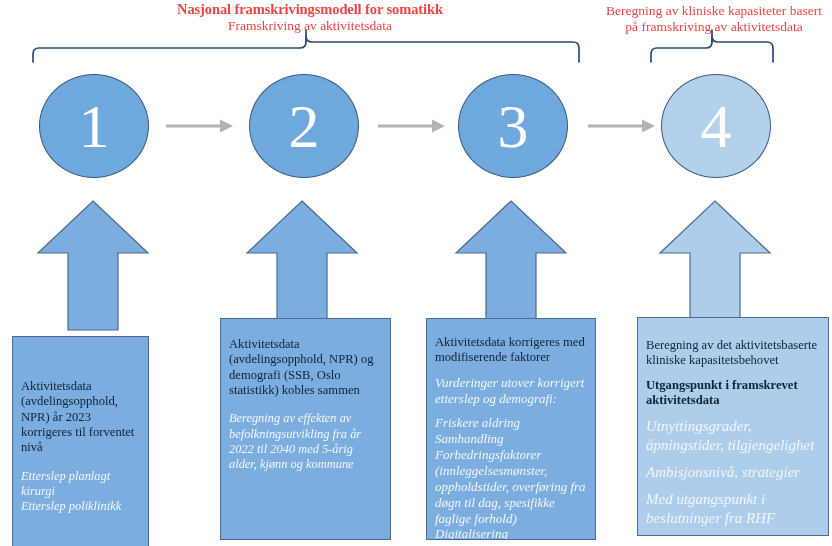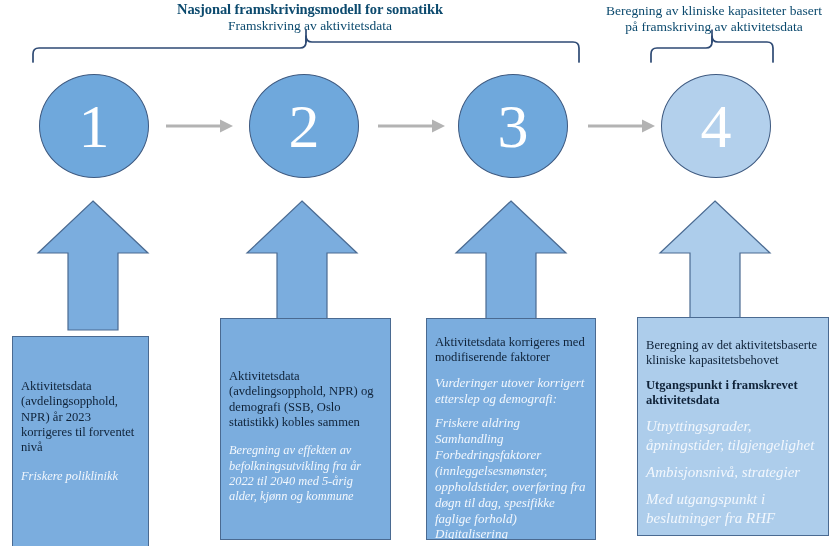--- a/index.html
+++ b/index.html
@@ -15,21 +15,21 @@
     width: 832px;
     height: 546px;
     overflow: hidden;
     background: #ffffff;
   }
 
   
   .caption {
     position: absolute;
     text-align: center;
-    color: #0c4a6e;
+    color: #ef4444;
     line-height: 1.18;
   }
   #caption-main { left: 140px; top: 1px; width: 340px; }
   #caption-main .line1 { font-size: 14.5px; font-weight: bold; letter-spacing: -0.1px; }
   #caption-main .line2 { font-size: 13.5px; font-weight: normal; text-align: center; }
   #caption-right { left: 596px; top: 3px; width: 236px; }
   #caption-right .line1,
   #caption-right .line2 { font-size: 13.5px; font-weight: normal; }
 
   
@@ -82,21 +82,21 @@
     color: #f2f7fd;
     line-height: 1.22;
   }
   .b-sub.s12 { font-size: 12.4px; }
   .b-sub.s11 { font-size: 15px; }
   .b-sub.s10 { font-size: 13px; }
   .spacer-sm { height: 9px; }
   .spacer-md { height: 13px; }
 
   .stack-1 { padding-top: 42px; }
-  .stack-2 { padding-top: 50px; }
+  .stack-2 { padding-top: 18px; }
   .stack-3 { padding-top: 16px; }
   .stack-4 { padding-top: 20px; }
 </style>
 </head>
 <body>
 
 <div id="stage">
 
   <div class="caption" id="caption-main">
     <div class="line1">Nasjonal framskrivingsmodell for somatikk</div>
@@ -158,21 +158,22 @@
   <div class="circle dark" style="left:458px; top:74px; width:110px; height:104px;">
     <span>3</span>
   </div>
   <div class="circle light" style="left:661px; top:74px; width:110px; height:104px;">
     <span>4</span>
   </div>
 
   <div class="box dark stack-1" style="left:12px; top:336px; width:137px; height:222px;">
     <div class="b-title">Aktivitetsdata (avdelingsopphold, NPR) år 2023 korrigeres til forventet nivå</div>
     <div class="spacer-md"></div>
-    <div class="b-sub s12">Friskere poliklinikk</div>
+    <div class="b-sub s12">Etterslep planlagt kirurgi</div>
+    <div class="b-sub s12">Etterslep poliklinikk</div>
   </div>
 
   <div class="box dark stack-2" style="left:220px; top:318px; width:171px; height:222px;">
     <div class="b-title">Aktivitetsdata (avdelingsopphold, NPR) og demografi (SSB, Oslo statistikk) kobles sammen</div>
     <div class="spacer-md"></div>
     <div class="b-sub s12">Beregning av effekten av befolkningsutvikling fra år 2022 til 2040 med 5-årig alder, kjønn og kommune</div>
   </div>
 
   <div class="box dark stack-3" style="left:426px; top:318px; width:170px; height:222px;">
     <div class="b-title">Aktivitetsdata korrigeres med modifiserende faktorer</div>

